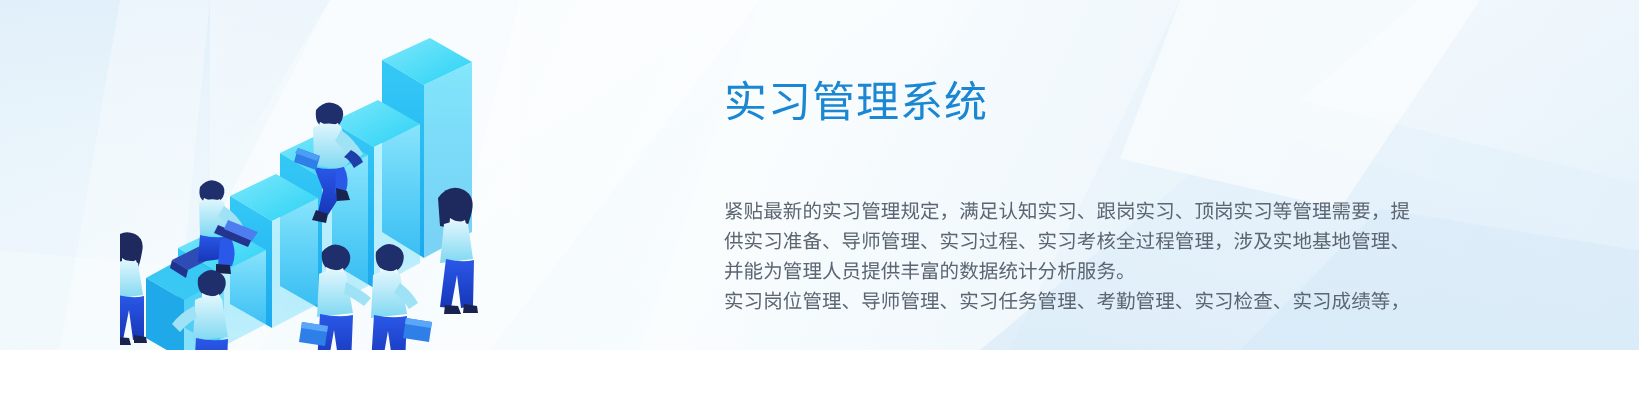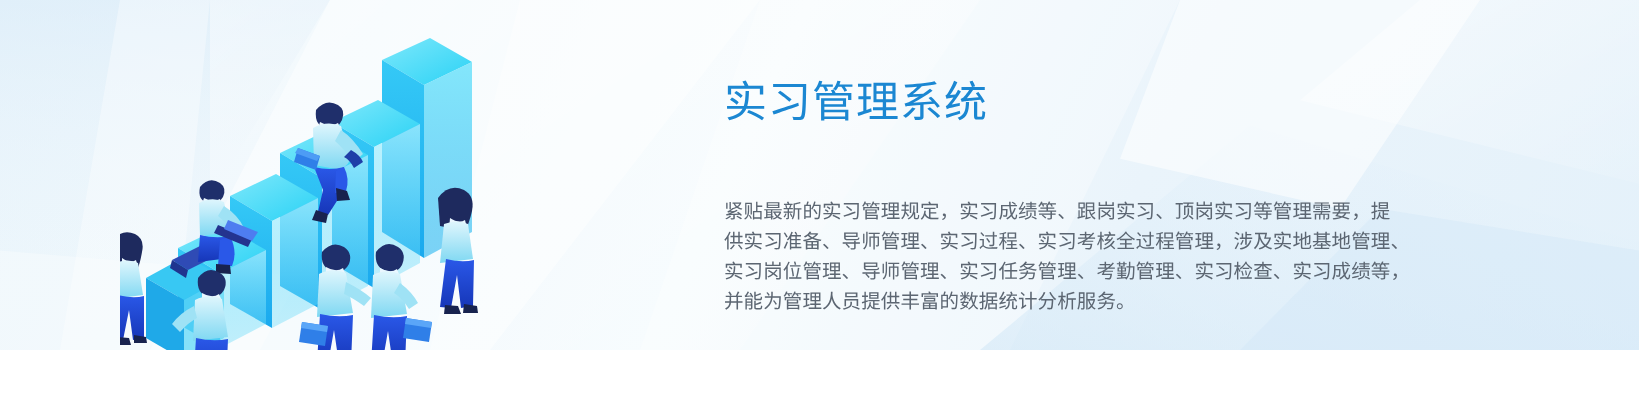--- a/index.html
+++ b/index.html
@@ -252,20 +252,20 @@
         <path d="M344,294 l13,2 1,7 -15,0 z" fill="#18234f"></path>
       </g>
     </svg>
   </div>
 
   <div class="text-col">
 
     <h1 class="page-title">实习管理系统</h1>
 
     <div class="desc">
-      <span class="desc-line">紧贴最新的实习管理规定，实习成绩等、跟岗实习、顶岗实习等管理需要，提</span>
+      <span class="desc-line">紧贴最新的实习管理规定，满足认知实习、跟岗实习、顶岗实习等管理需要，提</span>
       <span class="desc-line">供实习准备、导师管理、实习过程、实习考核全过程管理，涉及实地基地管理、</span>
+      <span class="desc-line">并能为管理人员提供丰富的数据统计分析服务。</span>
       <span class="desc-line">实习岗位管理、导师管理、实习任务管理、考勤管理、实习检查、实习成绩等，</span>
-      <span class="desc-line">并能为管理人员提供丰富的数据统计分析服务。</span>
     </div>
 
   </div>
 </div>
 
 </body></html>

